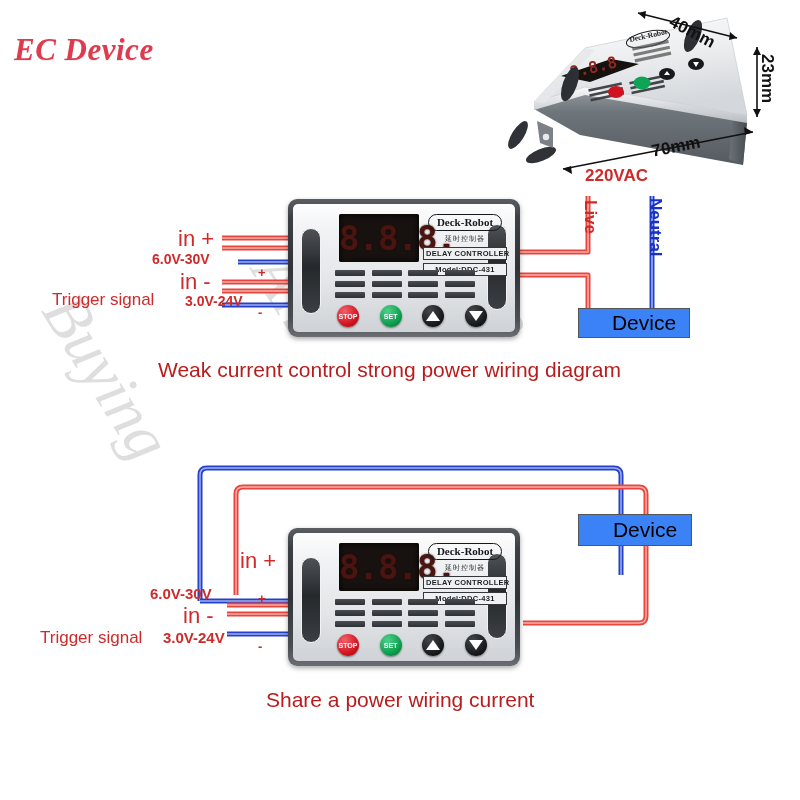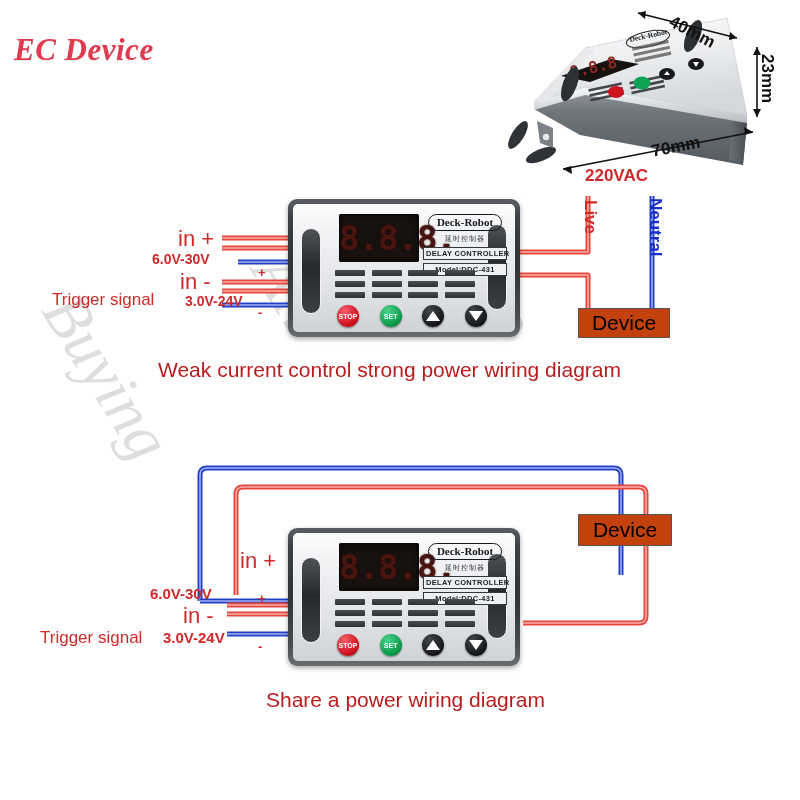--- a/index.html
+++ b/index.html
@@ -89,23 +89,24 @@
   .tri{width:0;height:0;}
 
   
   .lbl{position:absolute;z-index:26;white-space:nowrap;}
   .red{color:#cf2a2a;}
   .blue{color:#1a2fc4;}
   .caption{
     position:absolute;z-index:28;color:#b91c1c;font-size:21px;white-space:nowrap;
   }
   .devbox{
-    position:absolute;z-index:24;background:#c2410c;border:1px solid #555;
+    position:absolute;z-index:24;background:#3b82f6;border:1px solid #555;
     color:#000;display:flex;align-items:center;justify-content:center;
     font-size:21px;
+    padding-left:20px;
   }
   .rot90{transform:rotate(90deg);transform-origin:left top;}
 </style>
 </head>
 <body>
 
 <div class="stage">
 
   <div class="watermark">
     <div class="wm-text wm1">Buying</div>
@@ -394,15 +395,15 @@
   <div class="lbl red" style="left:183px;top:603px;font-size:22px;">in -</div>
   <div class="lbl red" style="left:40px;top:628px;font-size:17px;">Trigger signal</div>
   <div class="lbl red" style="left:163px;top:629px;font-size:15px;font-weight:bold;">3.0V-24V</div>
   <div class="lbl red" style="left:258px;top:591px;font-size:13px;font-weight:bold;">+</div>
   <div class="lbl red" style="left:258px;top:639px;font-size:13px;font-weight:bold;">-</div>
 
   <div class="devbox" style="left:578px;top:514px;width:92px;height:30px;">
     <span>Device</span>
   </div>
 
-  <div class="caption" style="left:266px;top:688px;">Share a power wiring diagram</div>
+  <div class="caption" style="left:266px;top:688px;">Share a power wiring current</div>
 
 </div>
 
 </body></html>

